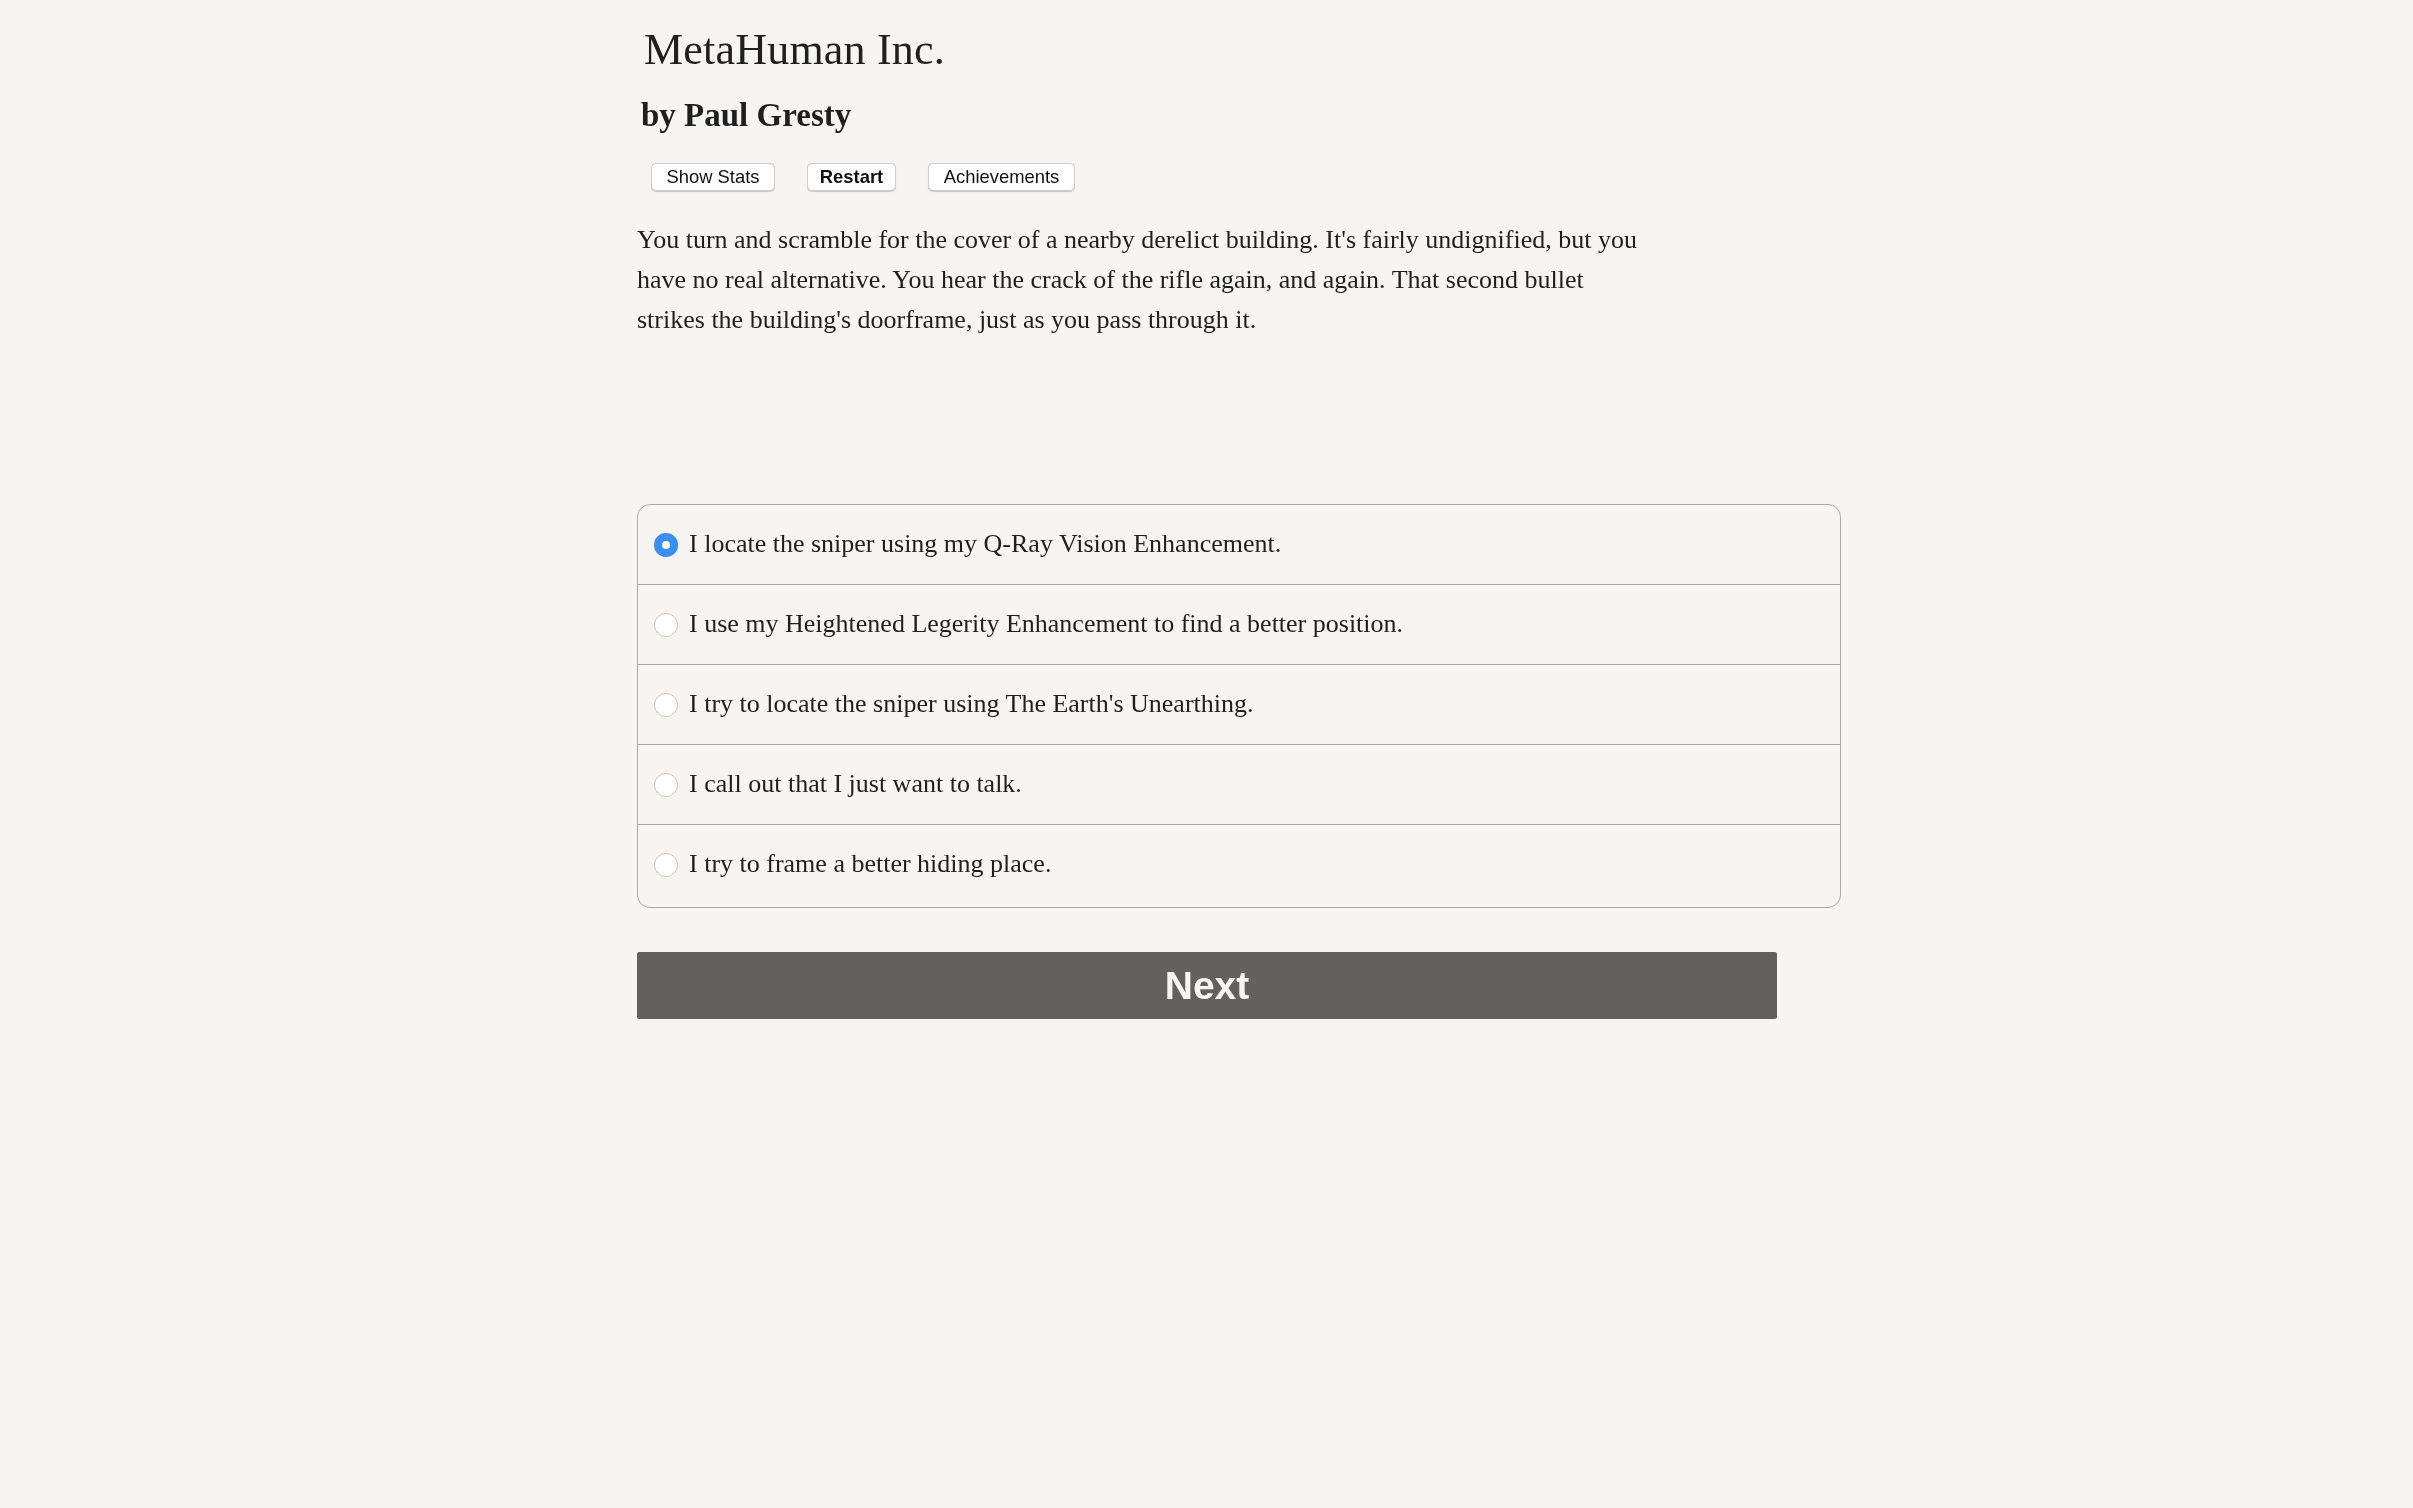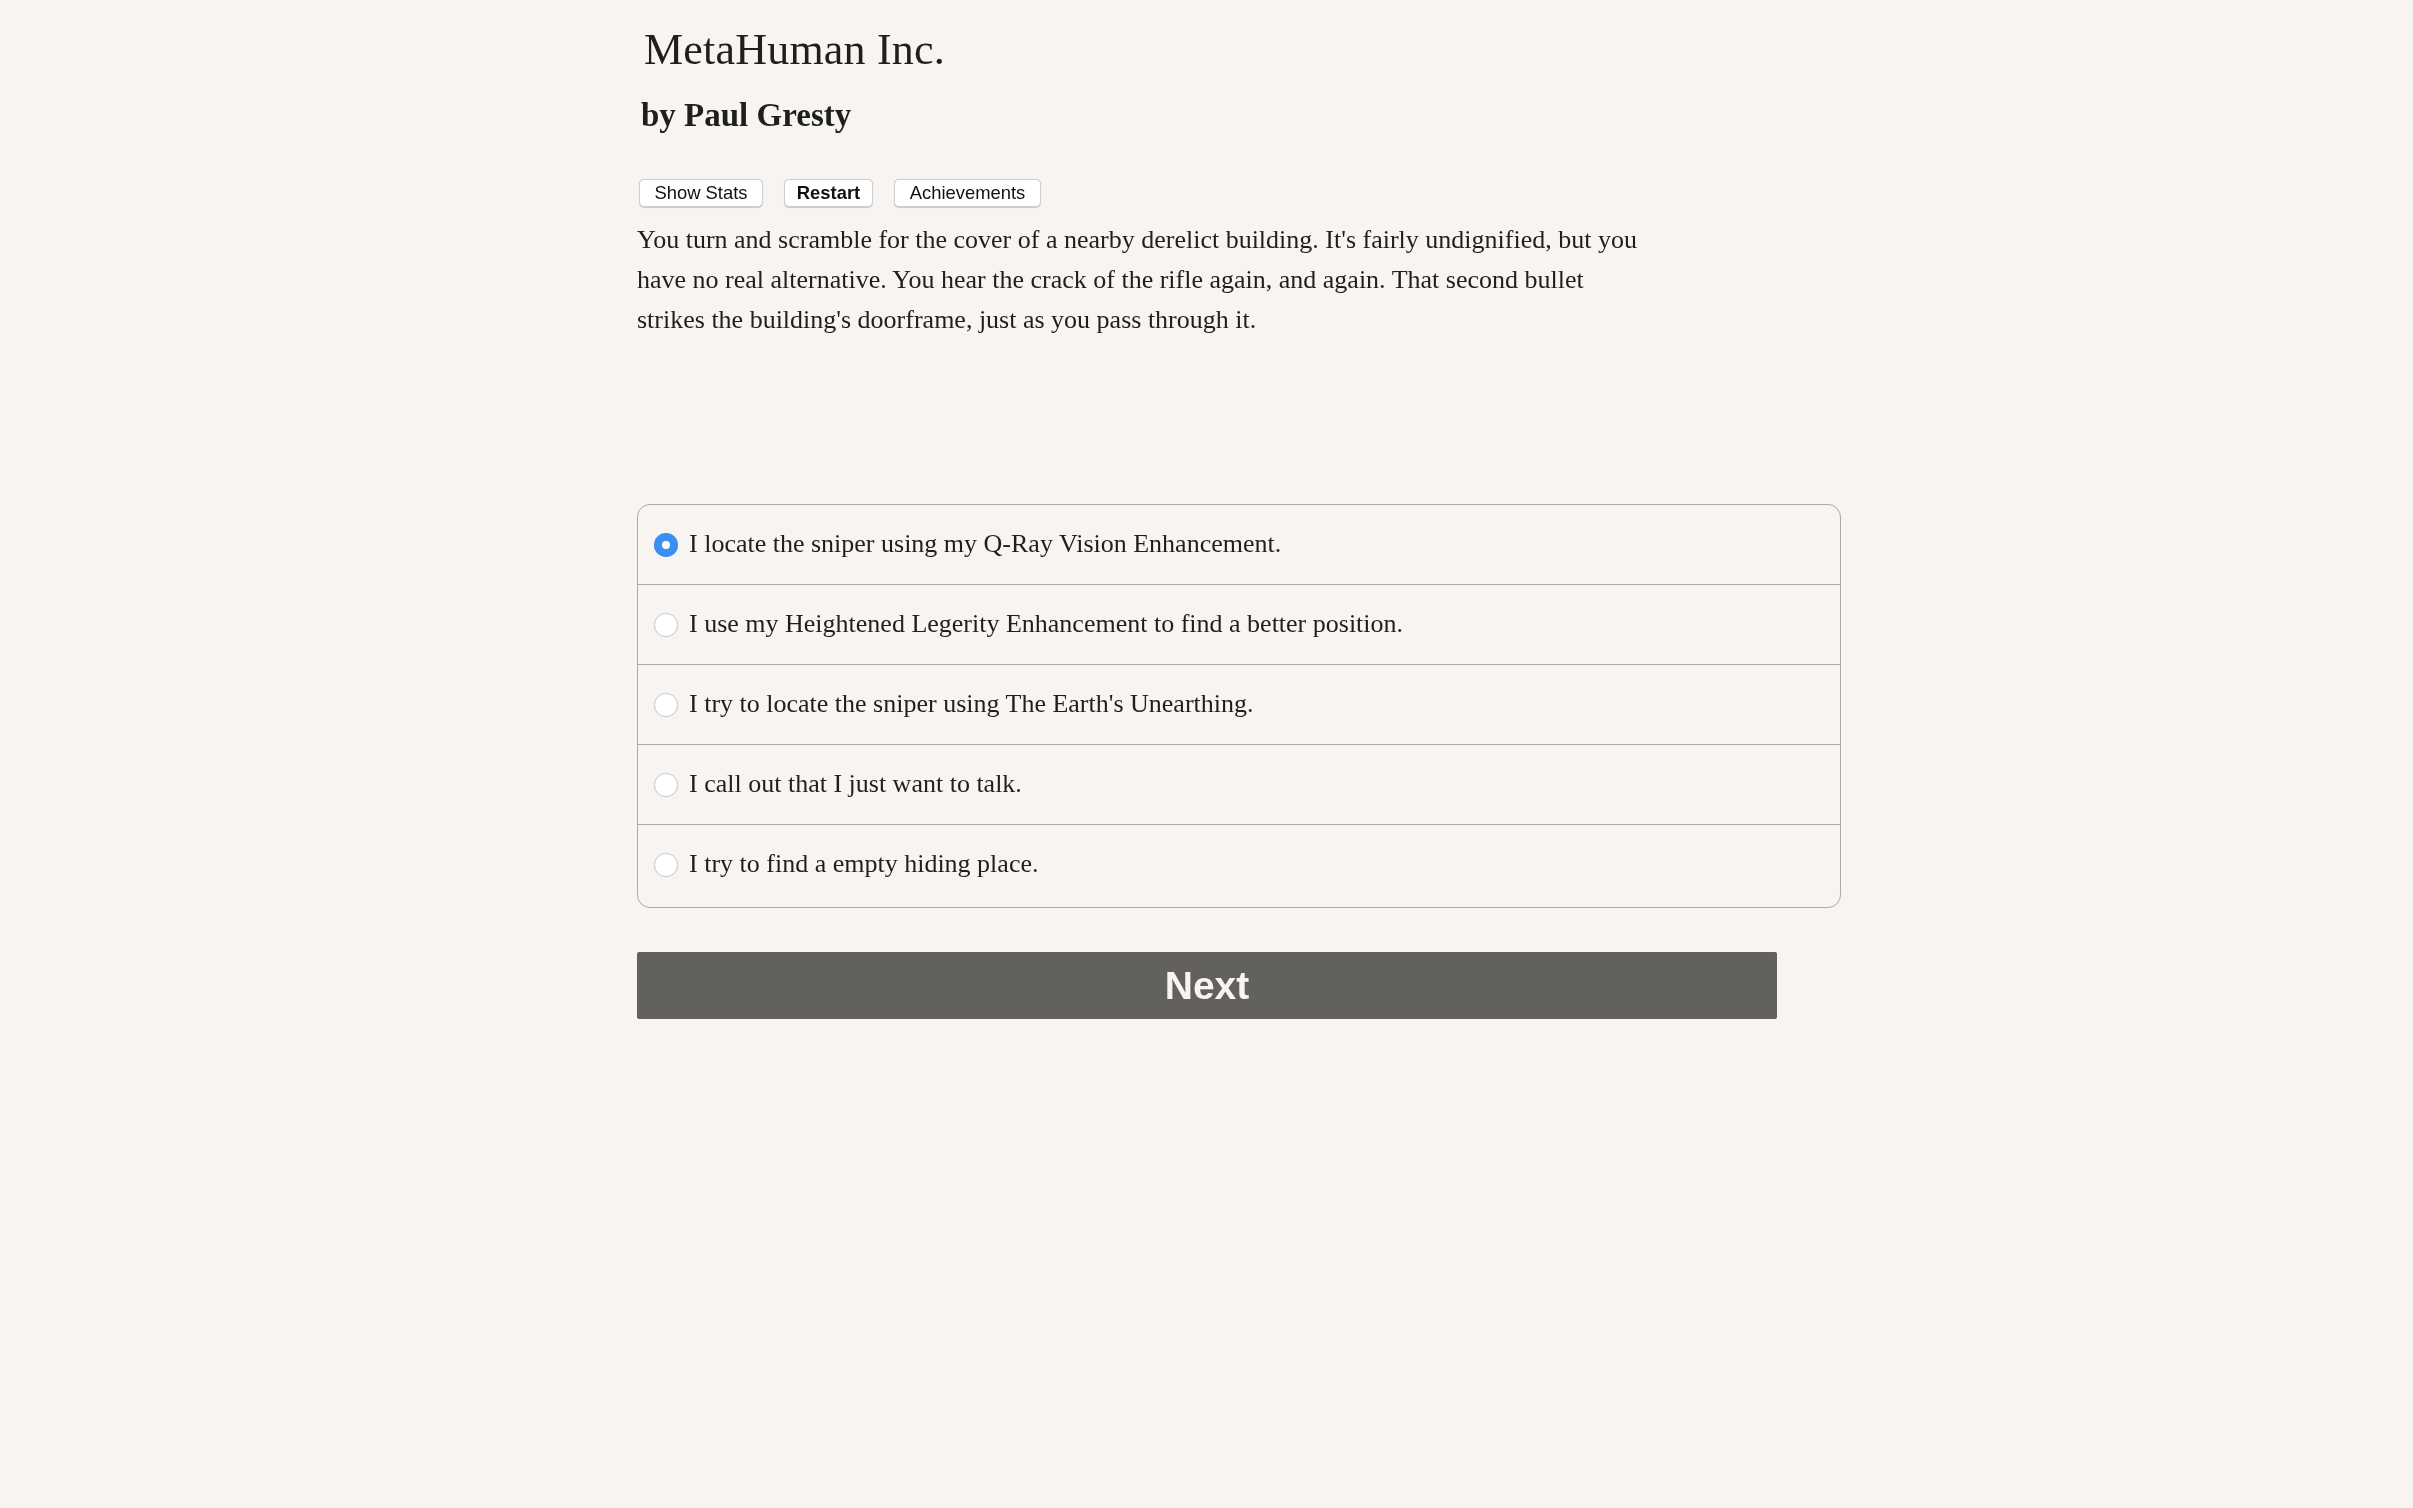--- a/index.html
+++ b/index.html
@@ -37,26 +37,25 @@
       left: 0;
       top: 91px;
       margin: 4px;
       font-size: 33px;
       font-weight: bold;
       line-height: 40px;
       white-space: nowrap;
     }
     .toolbar {
       position: absolute;
-      left: 2px;
+      left: 14px;
       top: 163px;
       height: 28px;
       display: flex;
-      gap: 21px;
-      margin-top: 16px;
+      gap: 32px;
     }
     .tbtn {
       height: 28px;
       box-sizing: border-box;
       padding: 0 11.7px;
       background: #ffffff;
       border: 0.8px solid #cfcfcf;
       border-radius: 5px;
       box-shadow: 0 0.8px 0.8px rgba(0,0,0,0.18);
       font-family: "Liberation Sans", "DejaVu Sans", sans-serif;
@@ -195,20 +194,20 @@
     <div class="choice">
       <span class="radio"></span>
       <span class="choice-label">I try to locate the sniper using The Earth's Unearthing.</span>
     </div>
     <div class="choice">
       <span class="radio"></span>
       <span class="choice-label">I call out that I just want to talk.</span>
     </div>
     <div class="choice">
       <span class="radio"></span>
-      <span class="choice-label">I try to find a empty hiding place.</span>
+      <span class="choice-label">I try to frame a better hiding place.</span>
     </div>
   </div>
 
   <button class="next-btn">Next</button>
 
 </div>
 
 
 </body></html>

